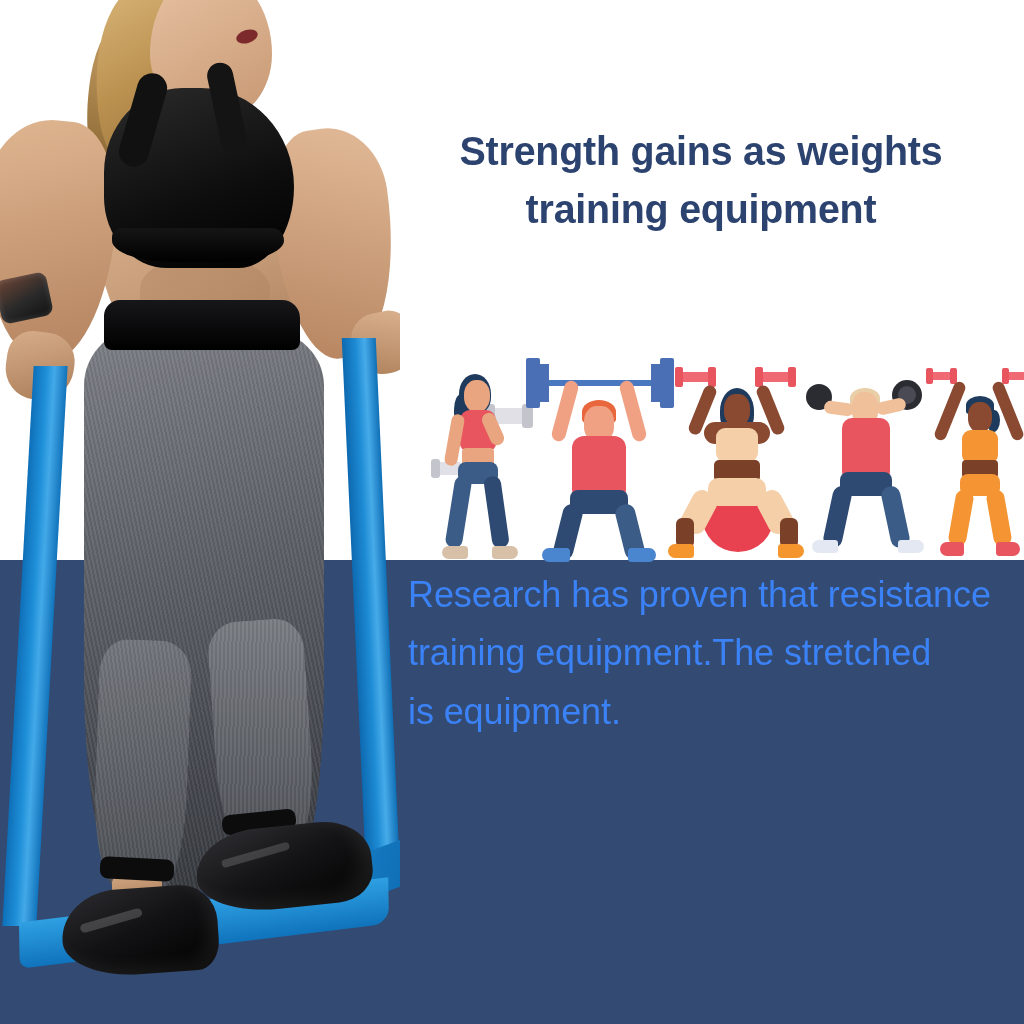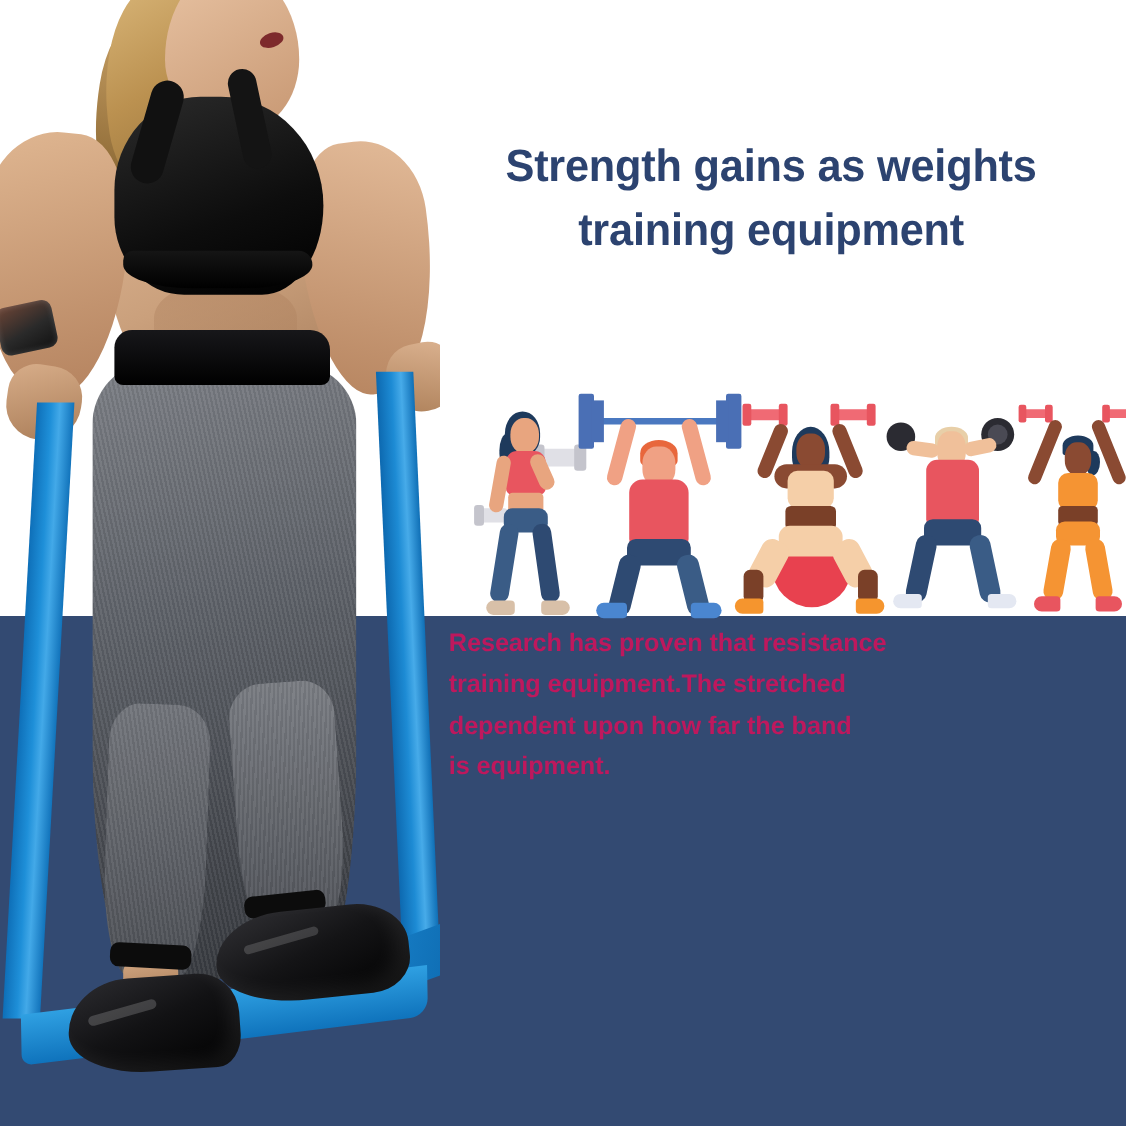--- a/index.html
+++ b/index.html
@@ -216,21 +216,21 @@
   
   .figure-row{ position:absolute; left:432px; top:330px; width:592px; height:232px; z-index:4; }
   .fig{ position:absolute; bottom:0; }
 
   
   .p{ position:absolute; }
 
   
   .paragraph{
     position:absolute; left:408px; top:566px; width:604px; z-index:5;
-    color:#be185d; font-size:23px; line-height:1.62; font-weight:700;
+    color:#3b82f6; font-size:36px; line-height:1.62; font-weight:400;
     font-family:"Liberation Sans", sans-serif;
     letter-spacing:-.1px;
   }
   .paragraph .ln{ display:block; white-space:nowrap; }
 </style>
 </head>
 <body>
 
 <div id="stage">
 
@@ -339,21 +339,20 @@
       <div class="p" style="left:26px;top:124px;width:18px;height:56px;background:#f59433;border-radius:8px;transform:rotate(10deg);"></div>
       <div class="p" style="left:64px;top:124px;width:18px;height:56px;background:#f59433;border-radius:8px;transform:rotate(-10deg);"></div>
       <div class="p" style="left:14px;top:176px;width:24px;height:14px;background:#e8555f;border-radius:8px 4px 4px 8px;"></div>
       <div class="p" style="left:70px;top:176px;width:24px;height:14px;background:#e8555f;border-radius:4px 8px 8px 4px;"></div>
     </div>
   </div>
 
   <div class="paragraph">
     <span class="ln">Research has proven that resistance</span>
     <span class="ln">training equipment.The stretched</span>
-    <span class="ln">dependent upon how far the band</span>
     <span class="ln">is equipment.</span>
   </div>
 
   <div class="photo-col">
     <div class="photo-white"></div>
 
     <div class="m-pony"></div>
     <div class="m-hair"></div>
     <div class="m-head"></div>
     <div class="m-lip"></div>

